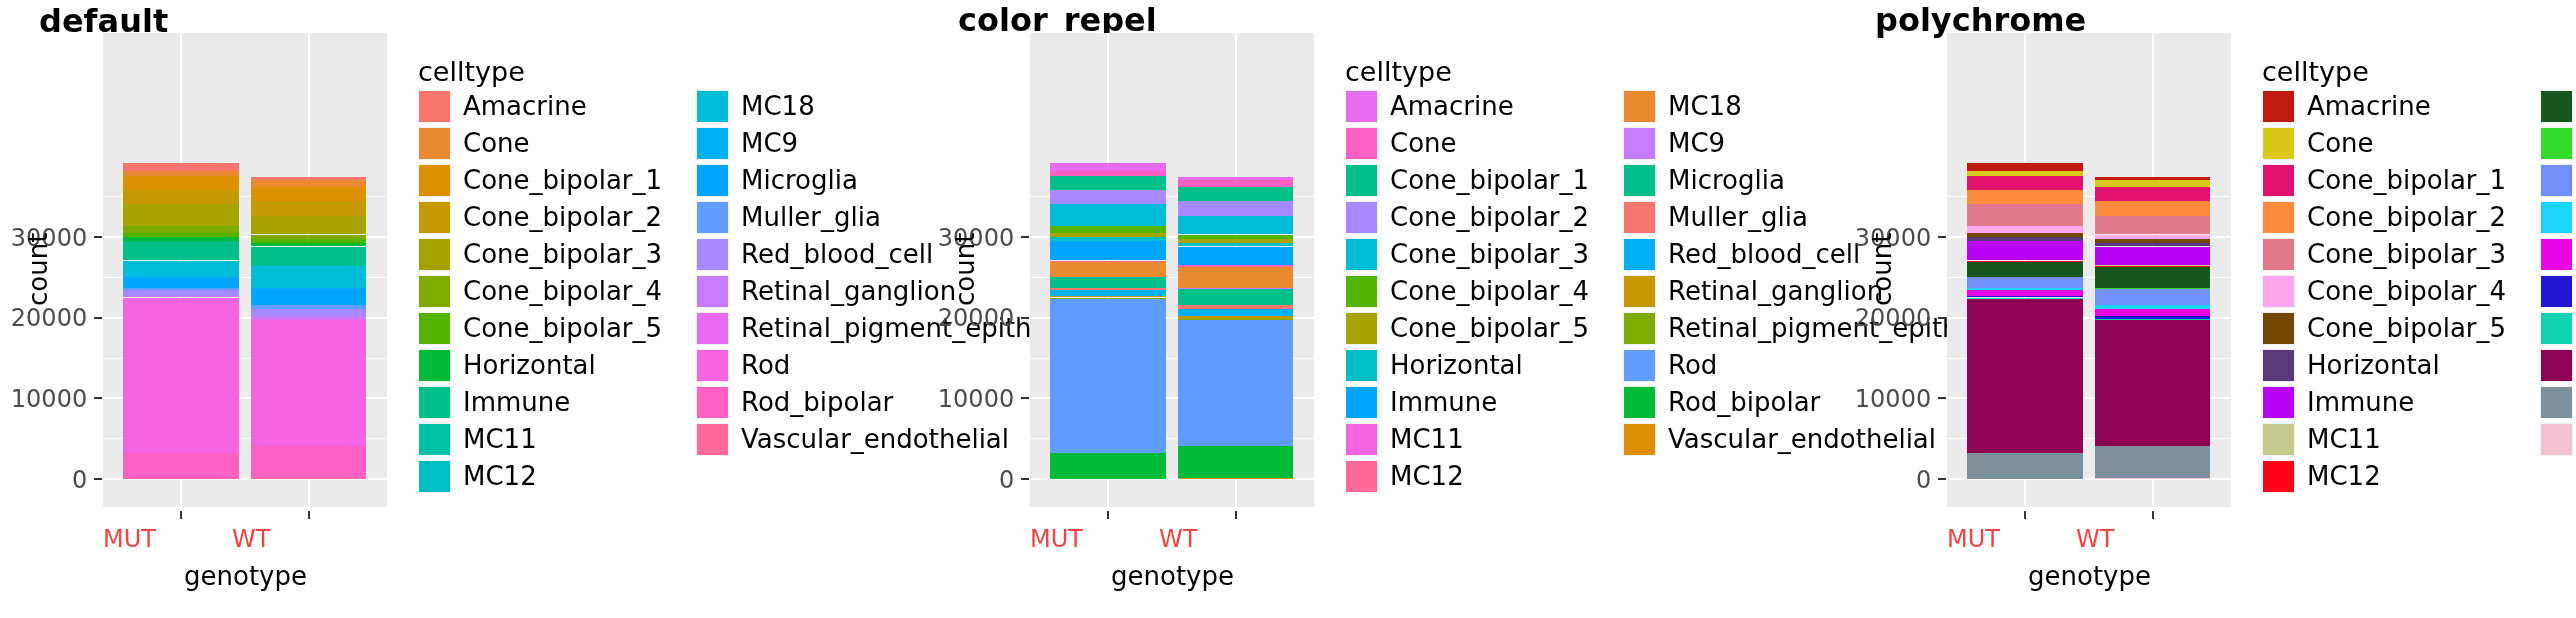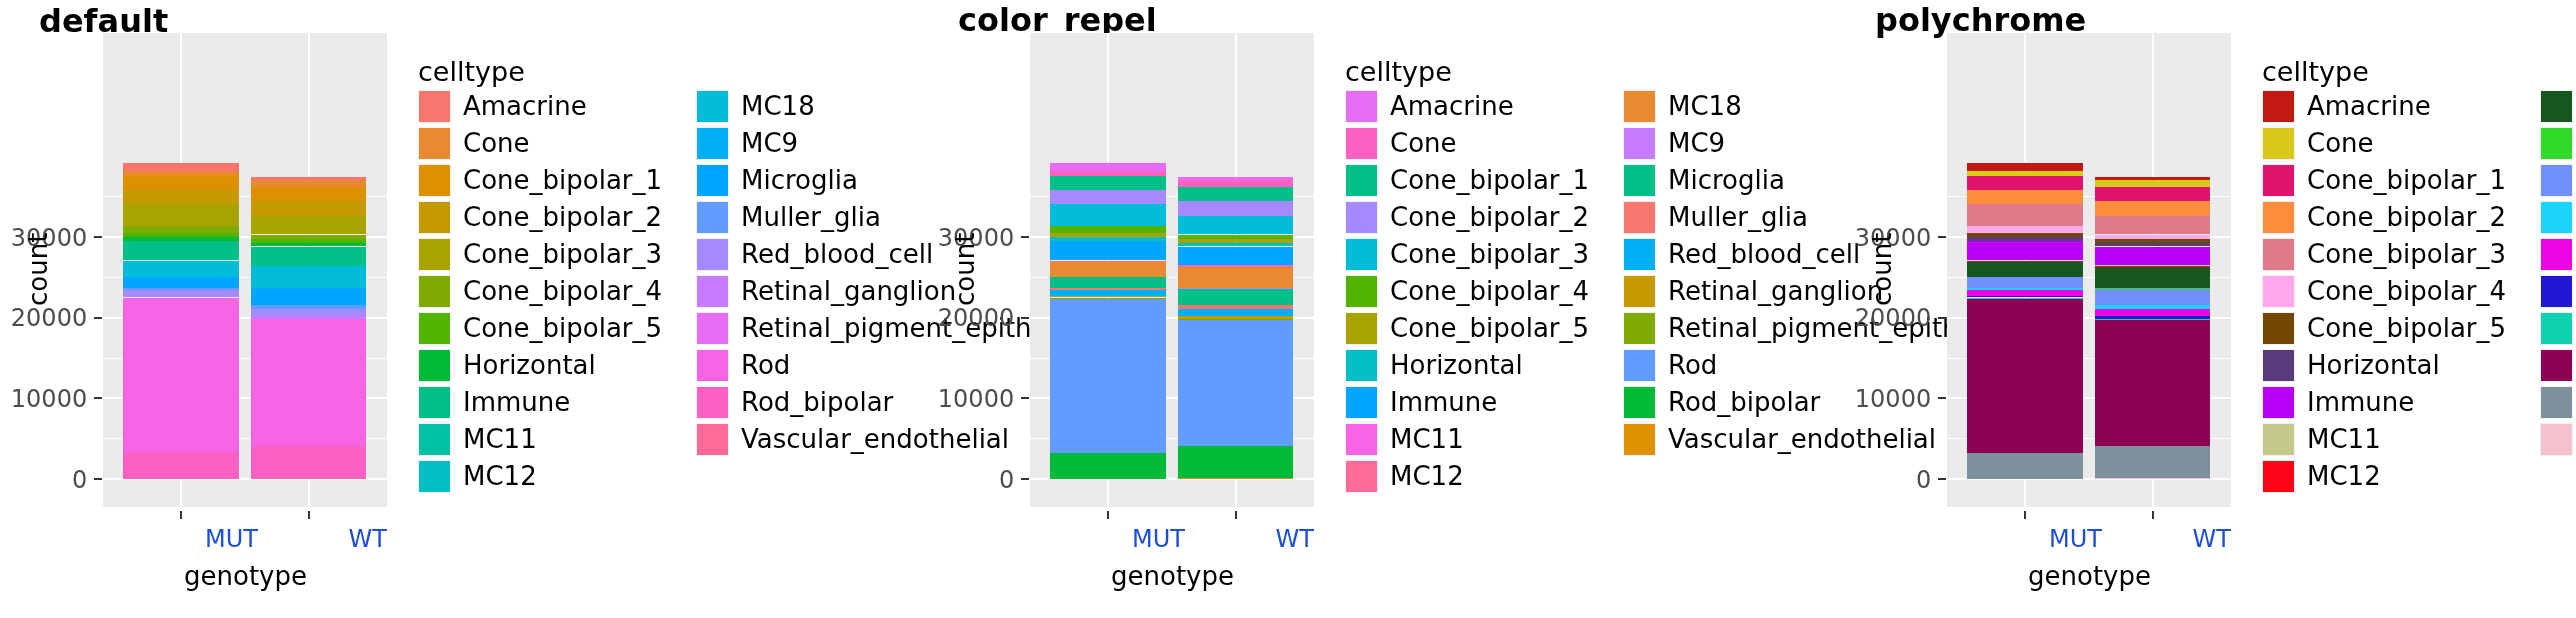--- a/index.html
+++ b/index.html
@@ -24,22 +24,22 @@
   .xlab{
     position:absolute;font-size:26px;color:#000;white-space:nowrap;
     text-align:center;
   }
   .ytick{
     position:absolute;font-size:24px;color:#4d4d4d;white-space:nowrap;
     text-align:right;
   }
   .ytickmark{position:absolute;background:#333;height:2.1px;width:8.2px;}
   .xtick{
-    position:absolute;font-size:24px;color:#1d4ed8;white-space:nowrap;
-    text-align:right;
+    position:absolute;font-size:24px;color:#ef4444;white-space:nowrap;
+    text-align:left;
   }
   .xtickmark{position:absolute;background:#333;width:2.1px;height:8.2px;}
 
   .plotbg{position:absolute;background:#ebebeb;}
   .gridmaj{position:absolute;background:#ffffff;height:2.1px;}
   .gridmin{position:absolute;background:#ffffff;height:1px;}
   .gridvert{position:absolute;background:#ffffff;width:2.1px;}
 
   .bar{position:absolute;}
   .seg{position:absolute;left:0;right:0;}

